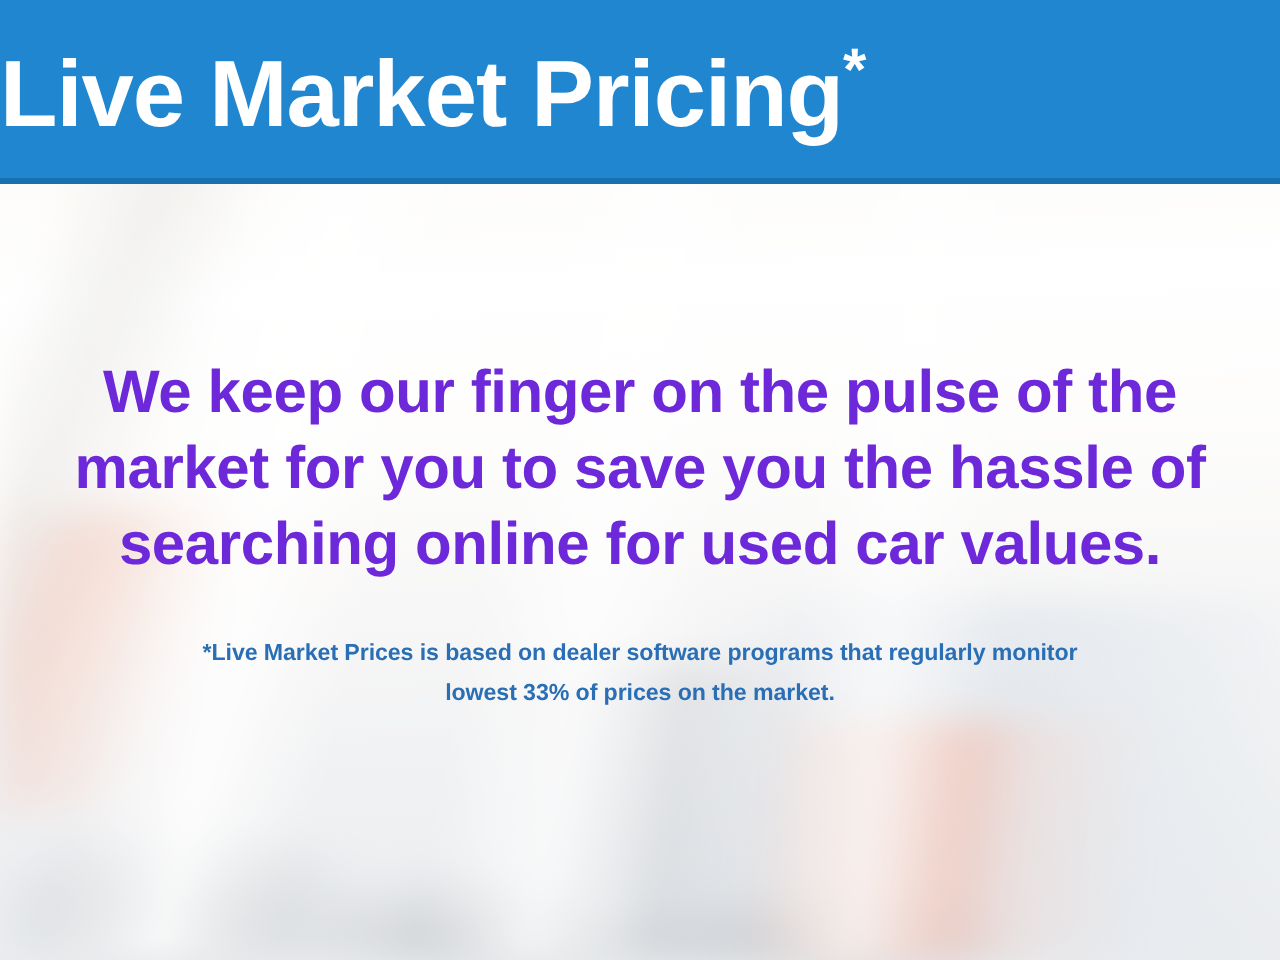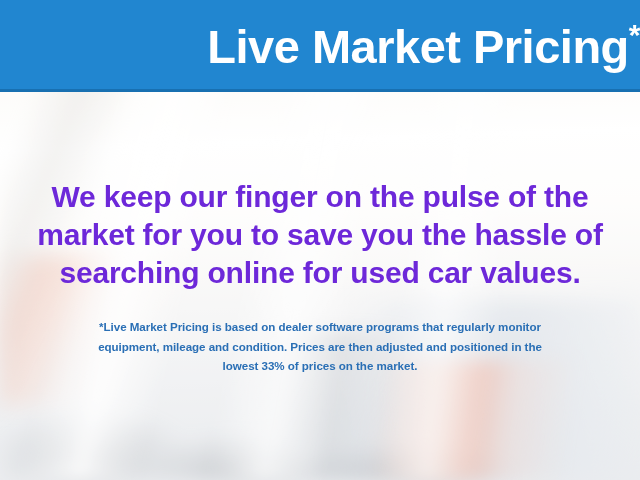--- a/index.html
+++ b/index.html
@@ -103,21 +103,21 @@
   .header-band {
     position: absolute;
     left: 0;
     top: 0;
     width: 640px;
     height: 92px;
     background: #2186d0;
     box-shadow: inset 0 -3px 0 0 rgba(18,95,152,.55);
     display: flex;
     align-items: center;
-    justify-content: flex-end;
+    justify-content: flex-start;
   }
   .header-title {
     color: #ffffff;
     font-size: 47px;
     font-weight: bold;
     letter-spacing: -0.5px;
     line-height: 1;
     white-space: nowrap;
     transform: translateY(-1px);
   }
@@ -176,18 +176,17 @@
     </div>
   </div>
 
   <div class="headline">
     <span class="hl-line">We keep our finger on the pulse of the</span>
     <span class="hl-line">market for you to save you the hassle of</span>
     <span class="hl-line">searching online for used car values.</span>
   </div>
 
   <div class="footnote">
-    <span class="fn-line">*Live Market Pricing is based on dealer software programs that regularly monitor</span>
-    <span class="fn-line">equipment, mileage and condition. Prices are then adjusted and positioned in the</span>
+    <span class="fn-line">*Live Market Prices is based on dealer software programs that regularly monitor</span>
     <span class="fn-line">lowest 33% of prices on the market.</span>
   </div>
 
 </div>
 
 </body></html>

